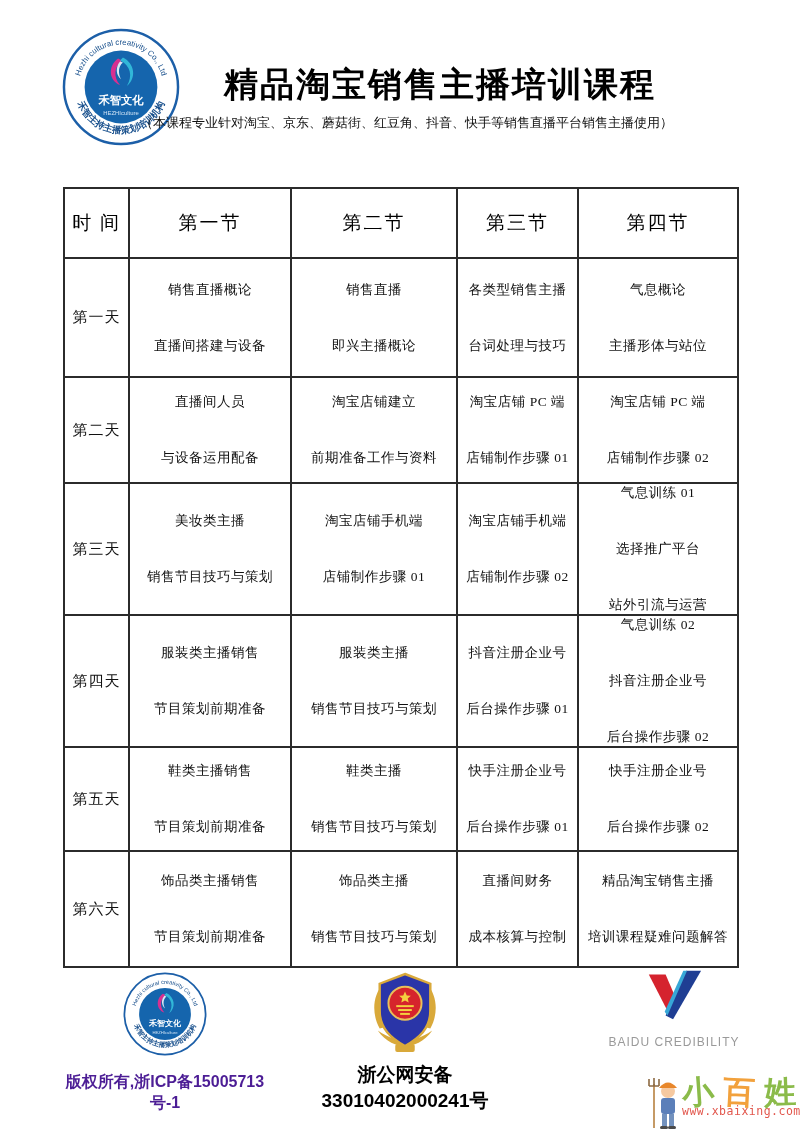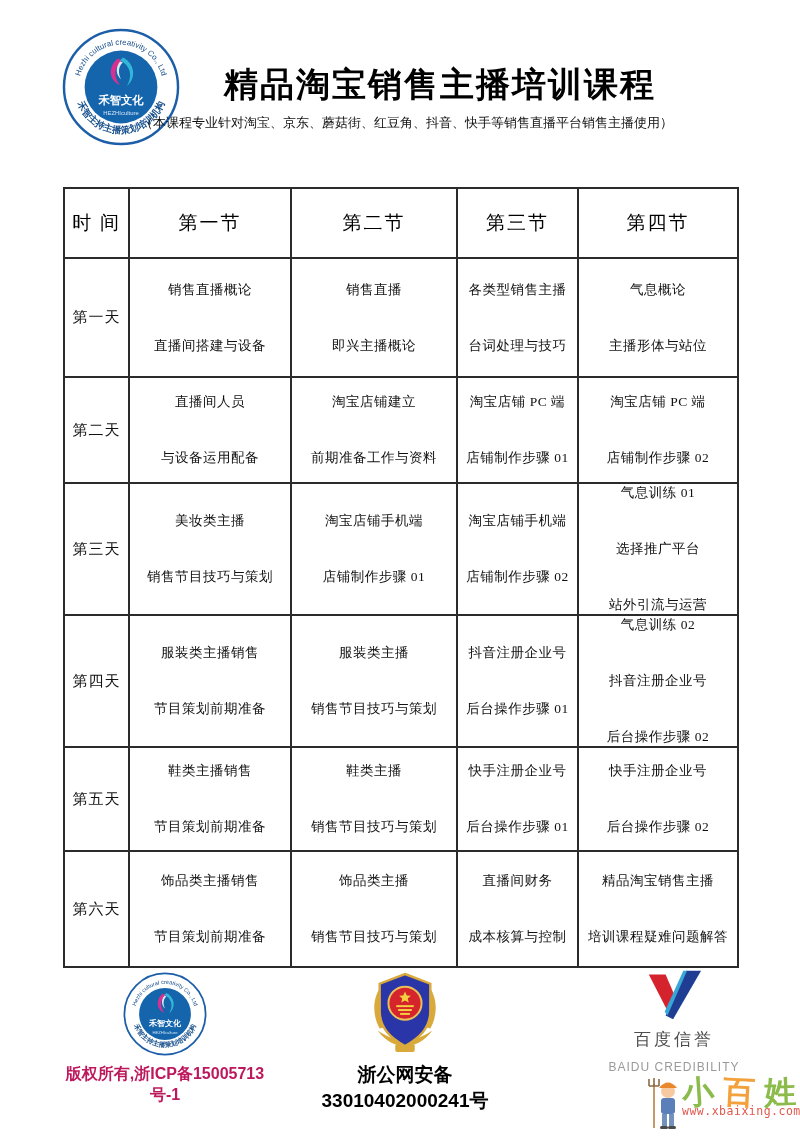--- a/index.html
+++ b/index.html
@@ -20,22 +20,22 @@
   table.course th, table.course td { border:2px solid #2b2b2b; text-align:center; vertical-align:middle; }
   table.course th { font-size:19px; font-weight:normal; letter-spacing:2px; height:70px; color:#000; }
   td.day { font-size:15px; letter-spacing:1px; }
   .cell { display:flex; flex-direction:column; align-items:center; justify-content:center; gap:38px; }
   .cell.triple { }
   .cell .line { display:block; font-size:13.5px; letter-spacing:0.5px; white-space:nowrap; }
 
   
   .footer-left  { position:absolute; left:58px;  top:972px; width:214px; text-align:center; }
   .footer-left svg { width:84px; height:84px; }
-  .footer-left p { margin-top:4px; font-family:"Liberation Sans","DejaVu Sans",sans-serif;
-                   font-size:16px; font-weight:bold; color:#be185d; }
+  .footer-left p { margin-top:12px; font-family:"Liberation Sans","DejaVu Sans",sans-serif;
+                   font-size:16px; font-weight:bold; color:#4c1d95; }
   .footer-center { position:absolute; left:283px; top:966px; width:244px; text-align:center; }
   .footer-center svg { width:74px; height:90px; }
   .footer-center p { margin-top:2px; font-family:"Liberation Sans","DejaVu Sans",sans-serif;
                      font-size:19px; font-weight:bold; color:#000; }
   .footer-right { position:absolute; left:592px; top:968px; width:164px; text-align:center;
                   font-family:"Liberation Sans","DejaVu Sans",sans-serif; }
   .footer-right svg { width:56px; height:54px; }
   .baidu-cn   { font-size:17px; color:#4d4d4d; letter-spacing:3px; margin-top:2px; }
   .baidu-en   { font-size:12px; color:#9a9a9a; letter-spacing:1px; margin-top:9px; }
   .baidu-cert { font-size:17px; color:#3c3c3c; letter-spacing:2px; margin-top:7px; }
@@ -294,21 +294,20 @@
   </svg>
   <p>浙公网安备 33010402000241号</p>
 </div>
 
 <div class="footer-right">
   <svg viewBox="0 0 60 56">
     <polygon points="3,6 21,6 33,34 25,49" fill="#d5232e"></polygon>
     <polygon points="43,2 59,2 29,54 21,50" fill="#1f3e93"></polygon>
     <polygon points="40,2 44,2 23,50 20,46" fill="#37a7d7"></polygon>
   </svg>
-  <div class="baidu-cn">百度信誉</div>
   <div class="baidu-en">BAIDU CREDIBILITY</div>
 </div>
 
 <div class="watermark">
   <svg viewBox="0 0 34 60">
     <line x1="6" y1="8" x2="6" y2="52" stroke="#c59a66" stroke-width="2"></line>
     <path d="M1,10 V3 M6,10 V2 M11,10 V3 M1,10 H11" stroke="#8d6a43" stroke-width="1.6" fill="none"></path>
     <circle cx="20" cy="15" r="7" fill="#f6c9a0"></circle>
     <path d="M11,12 Q20,1 29,12 Z" fill="#e8872b"></path>
     <rect x="13" y="22" width="14" height="16" rx="3" fill="#5b7fb9"></rect>

